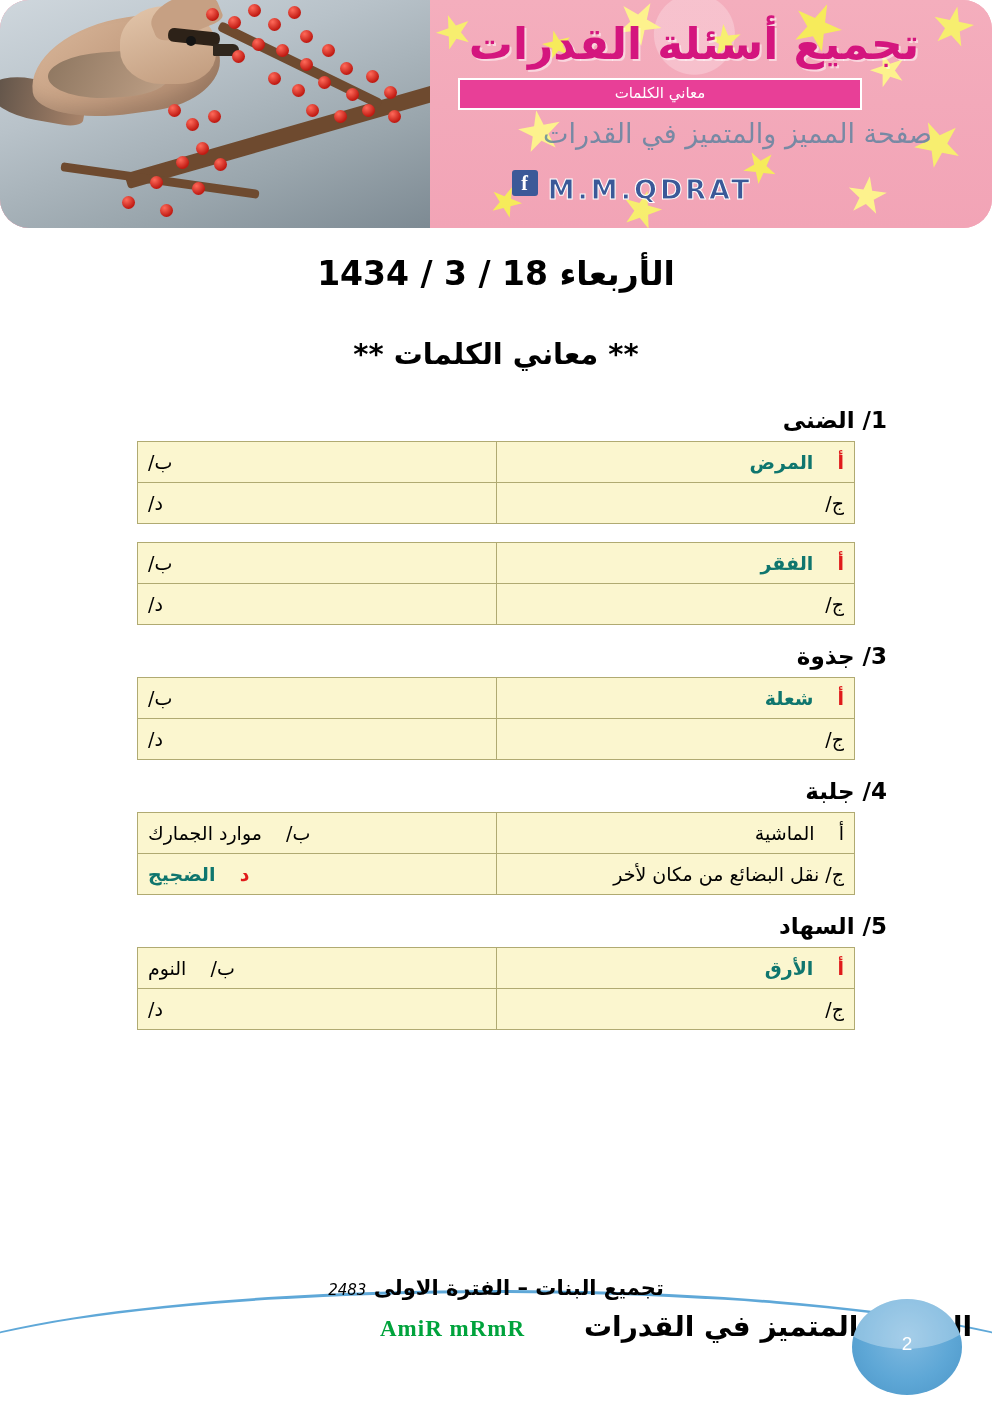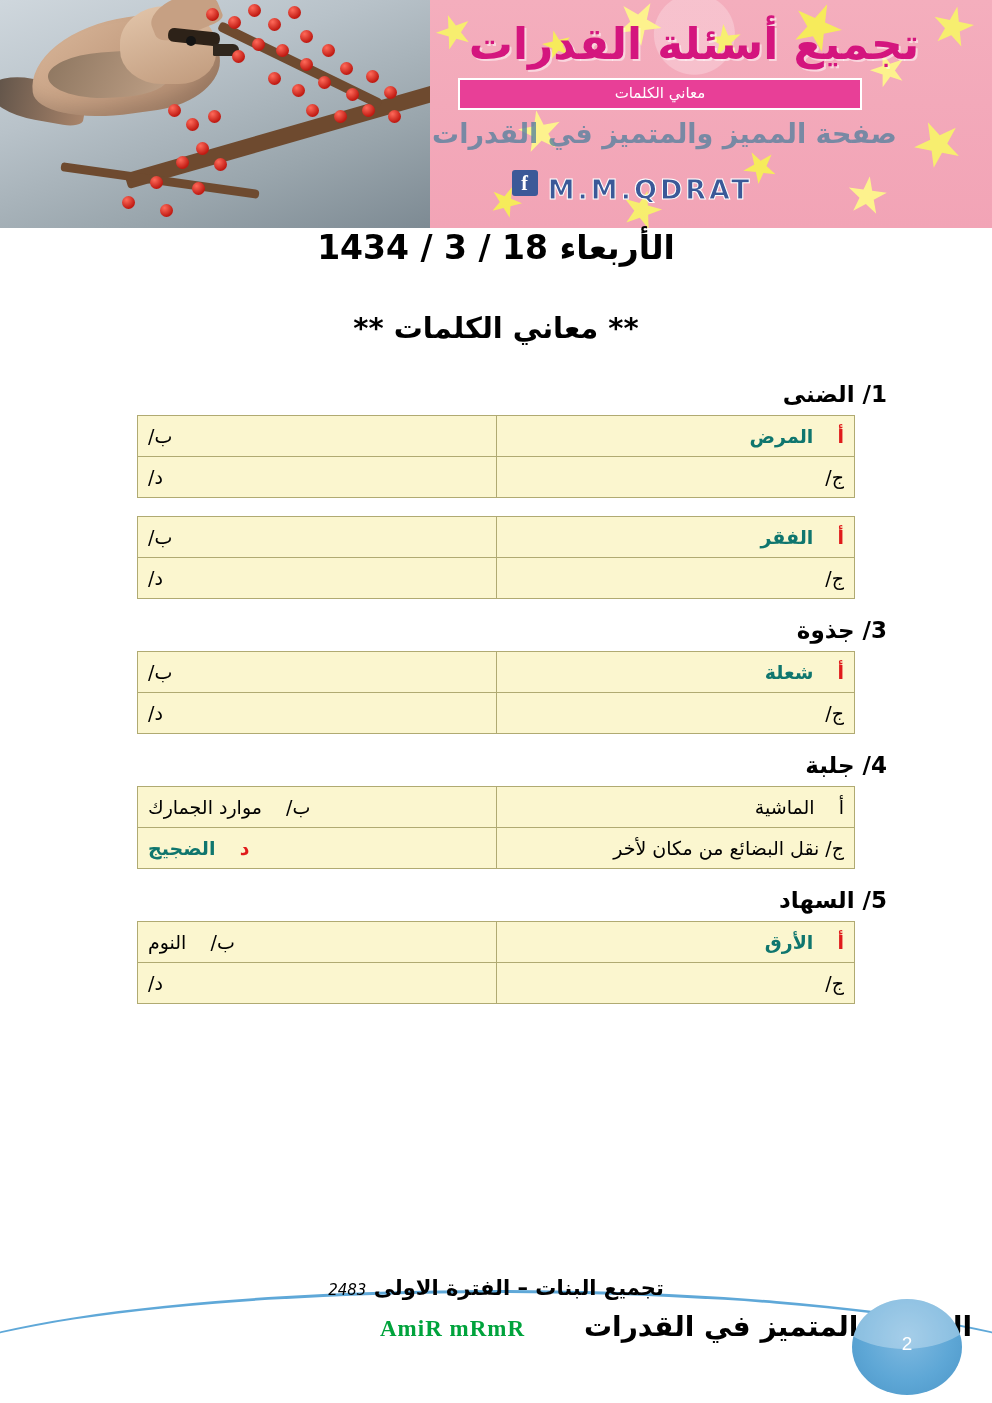--- a/index.html
+++ b/index.html
@@ -16,20 +16,21 @@
     overflow: hidden;
   }
 
   
   .banner {
     position: relative;
     width: 992px;
     height: 228px;
     overflow: hidden;
     background: #f2a8b8;
+    border-radius: 29px;
   }
   .banner-bg {
     position: absolute;
     inset: 0;
     background:
       radial-gradient(circle at 70% 15%, rgba(255,255,255,0.25) 0 40px, transparent 41px),
       linear-gradient(180deg, #f4aebd 0%, #f3a9ba 45%, #f2a4b6 100%);
   }
   
   .star {
@@ -154,24 +155,24 @@
     font-size: 15px;
     letter-spacing: 7px;
     text-align: center;
     line-height: 27px;
   }
   .banner-sub2 {
     position: absolute;
     right: 60px;
     top: 118px;
     width: 500px;
-    text-align: left;
+    text-align: right;
     font-family: "DejaVu Sans", sans-serif;
     font-size: 27px;
-    font-weight: bold;
+    font-weight: normal;
     color: #4f7f9d;
     opacity: 0.75;
   }
   .banner-fb {
     position: absolute;
     right: 180px;
     top: 166px;
     width: 360px;
     height: 34px;
     display: flex;
@@ -204,20 +205,21 @@
   
   .doc {
     position: relative;
     padding: 0 55px;
   }
   .date-line {
     text-align: center;
     font-family: "DejaVu Sans", sans-serif;
     font-size: 33px;
     font-weight: bold;
+    margin-top: 26px;
     letter-spacing: 1px;
   }
   .doc-title {
     text-align: center;
     font-family: "DejaVu Sans", sans-serif;
     font-size: 29px;
     font-weight: bold;
     margin-top: 44px;
     margin-bottom: 36px;
   }

